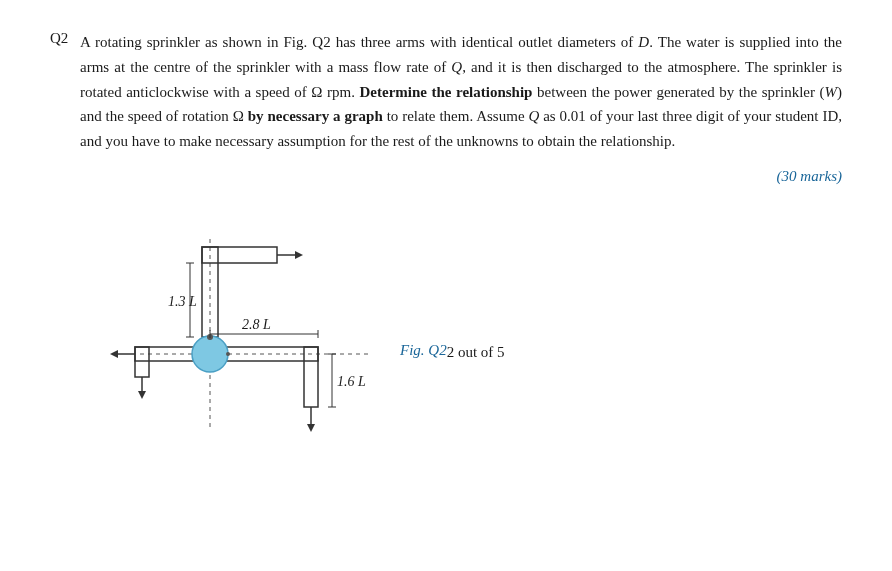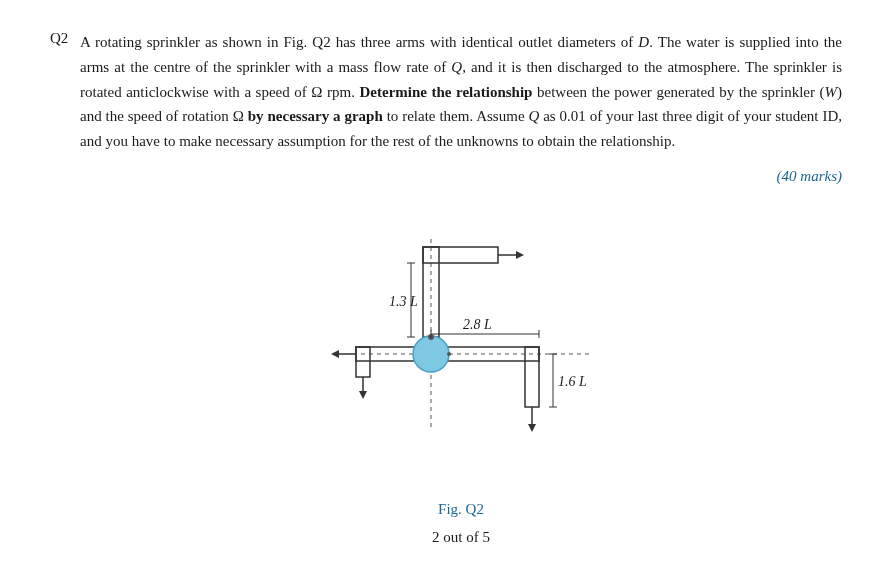--- a/index.html
+++ b/index.html
@@ -30,29 +30,30 @@
     .marks-line {
       text-align: right;
       color: #1a6699;
       font-style: italic;
       margin-top: 10px;
       margin-bottom: 10px;
       font-size: 15px;
     }
     .figure-area {
       display: flex;
-      flex-direction: column;
+      flex-direction: row;
       align-items: center;
       margin-top: 20px;
     }
     .sprinkler-svg {
       margin-bottom: 8px;
     }
     .fig-label {
       color: #1a6699;
+      font-style: italic;
       font-size: 15px;
       margin-bottom: 4px;
     }
     .page-label {
       font-size: 15px;
       color: #1a1a1a;
     }
     .bold { font-weight: bold; }
     .italic { font-style: italic; }
   </style>
@@ -65,21 +66,21 @@
     <p>
       A rotating sprinkler as shown in Fig. Q2 has three arms with identical outlet diameters
       of <span class="italic">D</span>. The water is supplied into the arms at the centre of the sprinkler with a mass
       flow rate of <span class="italic">Q</span>, and it is then discharged to the atmosphere. The sprinkler is rotated
       anticlockwise with a speed of Ω rpm. <span class="bold">Determine the relationship</span> between the power
       generated by the sprinkler (<span class="italic">W</span>) and the speed of rotation Ω <span class="bold">by necessary a graph</span> to
       relate them. Assume <span class="italic">Q</span> as 0.01 of your last three digit of your student ID, and you
       have to make necessary assumption for the rest of the unknowns to obtain the
       relationship.
     </p>
-    <div class="marks-line">(40 marks)</div>
+    <div class="marks-line">(30 marks)</div>
 
     <div class="figure-area">
 
       <svg class="sprinkler-svg" width="320" height="280" viewBox="0 0 320 280">
 
         <line x1="60" y1="145" x2="290" y2="145" stroke="#555" stroke-width="1" stroke-dasharray="4,4"></line>
 
         <line x1="130" y1="30" x2="130" y2="220" stroke="#555" stroke-width="1" stroke-dasharray="4,4"></line>
 
         <rect x="122" y="38" width="16" height="90" fill="none" stroke="#333" stroke-width="1.5"></rect>

